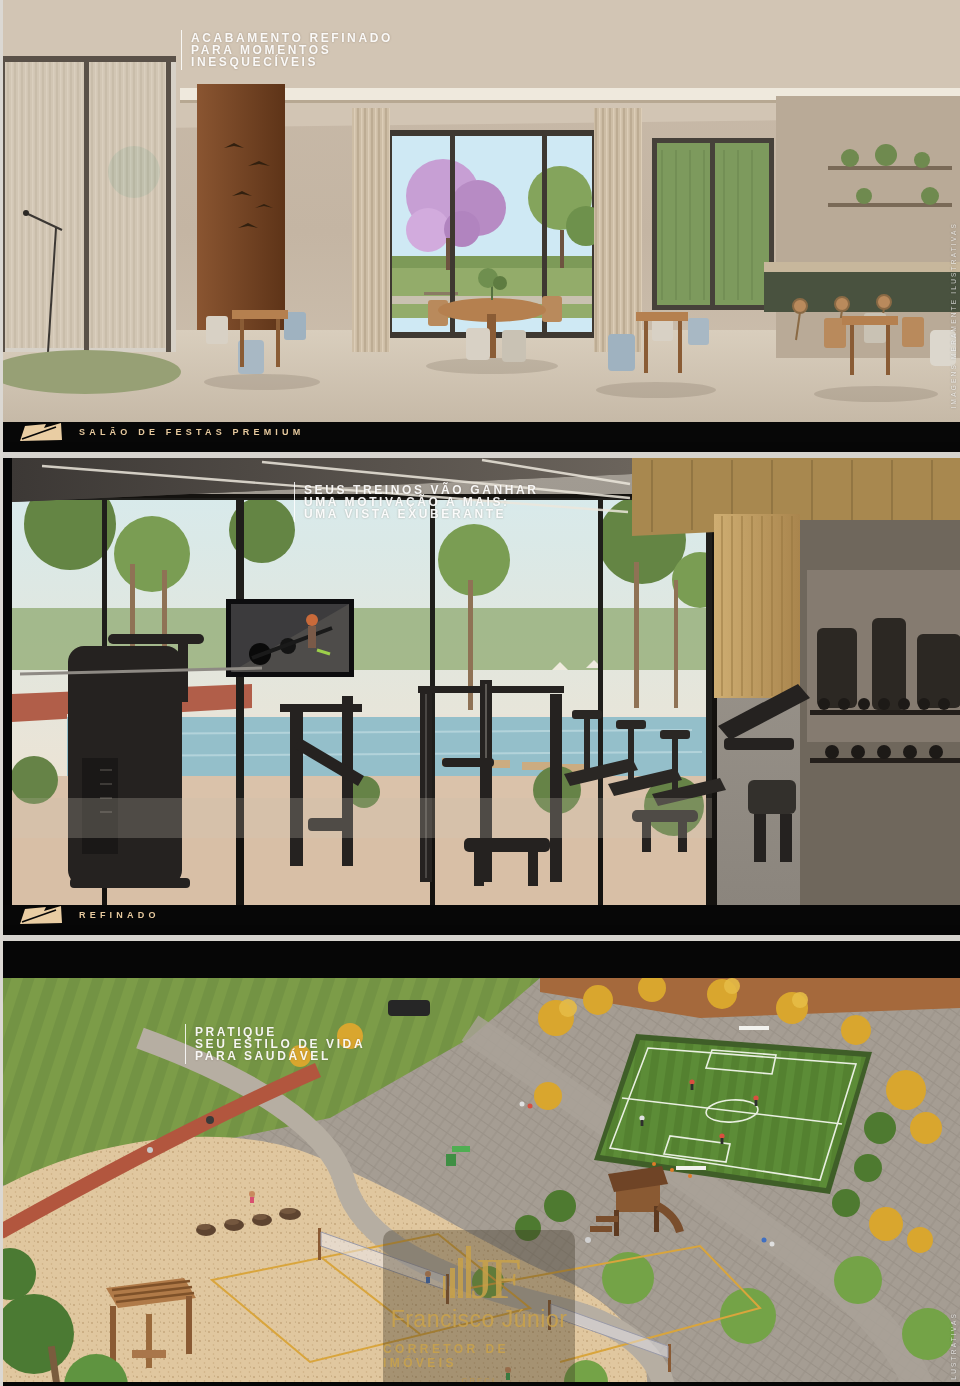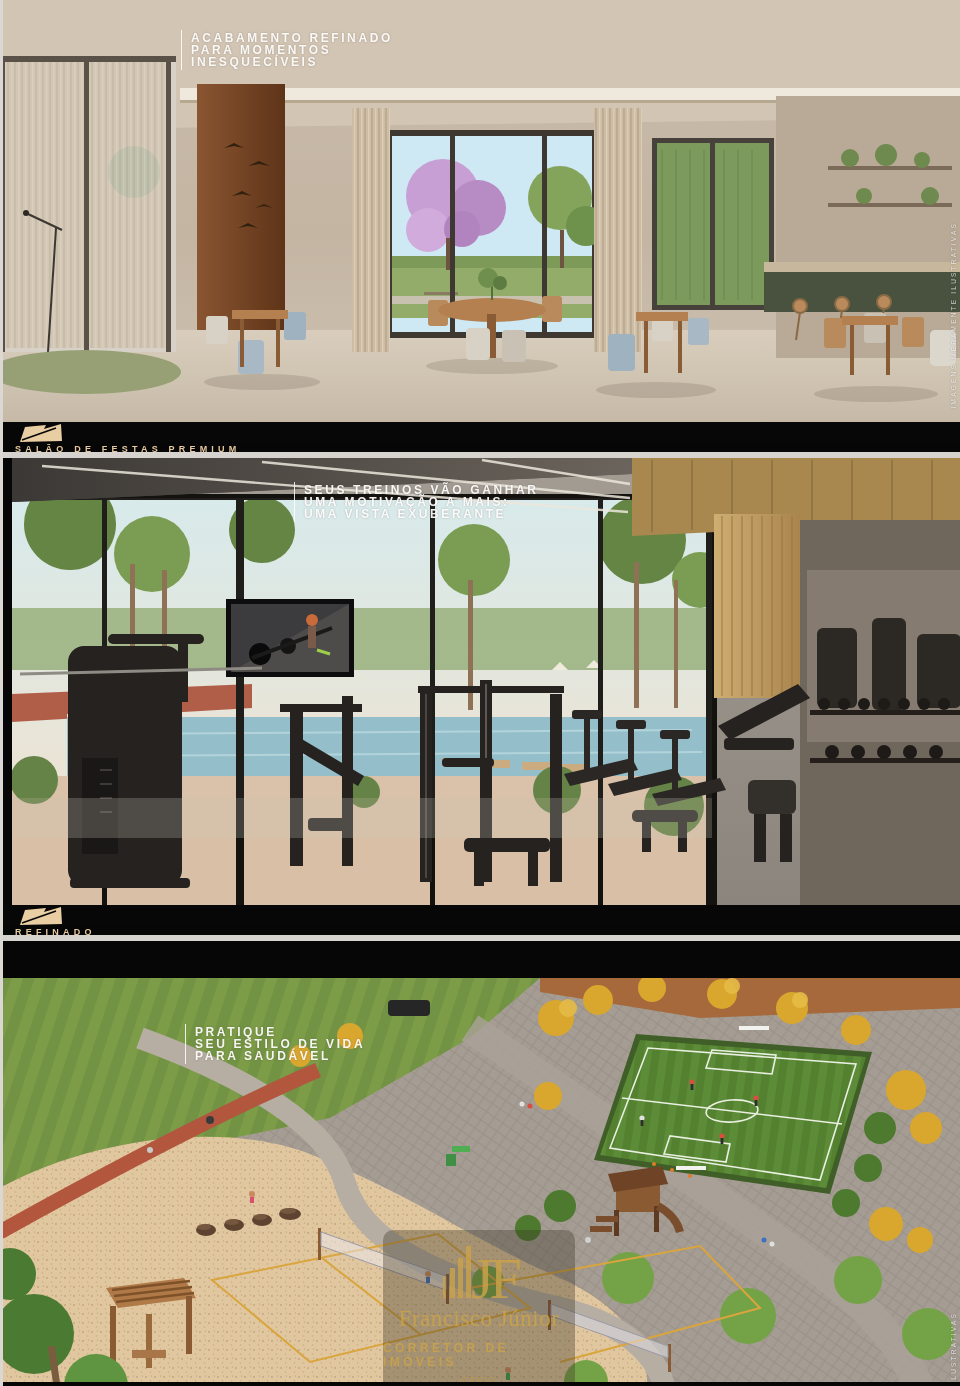--- a/index.html
+++ b/index.html
@@ -16,29 +16,29 @@
   .caption span{display:block;color:rgba(255,255,255,.93);font-size:12px;line-height:12px;
                 letter-spacing:2.6px;font-weight:bold;text-shadow:0 0 2px rgba(80,60,40,.35);}
 
   
   .vdisc{position:absolute;right:3px;z-index:20;writing-mode:vertical-rl;transform:rotate(180deg);
          font-size:6.5px;letter-spacing:2.2px;color:rgba(255,255,255,.72);
          text-shadow:0 0 2px rgba(0,0,0,.35);}
 
   
   .bar{position:absolute;left:0;width:960px;height:20px;background:#070707;display:flex;
-       z-index:25;flex-direction:column;}
+       align-items:center;z-index:25;}
   .bar .mark{margin-left:18px;flex:0 0 auto;}
   .bar .bar-label{margin-left:15px;color:#e6c99e;font-size:9px;letter-spacing:4.2px;font-weight:bold;}
 
   
   .wm{position:absolute;left:383px;top:252px;width:192px;height:183px;z-index:22;
       background:rgba(62,52,36,.36);border-radius:10px;display:flex;flex-direction:column;
       align-items:center;padding-top:4px;box-sizing:border-box;}
-  .wm-name{font-family:Liberation Serif, serif;font-size:23px;color:rgba(201,162,74,.88);
+  .wm-name{font-family:Liberation Sans, sans-serif;font-size:23px;color:rgba(201,162,74,.88);
            margin-top:-2px;letter-spacing:.5px;}
   .wm-role{font-size:12px;letter-spacing:3.4px;color:rgba(201,162,74,.85);margin-top:9px;font-weight:bold;}
   .wm-creci{font-size:7.5px;letter-spacing:2.2px;color:rgba(190,150,66,.8);margin-top:6px;}
 </style>
 </head>
 <body>
 
 <div class="page">
 
   <div class="panel" style="top:0;height:422px;">

